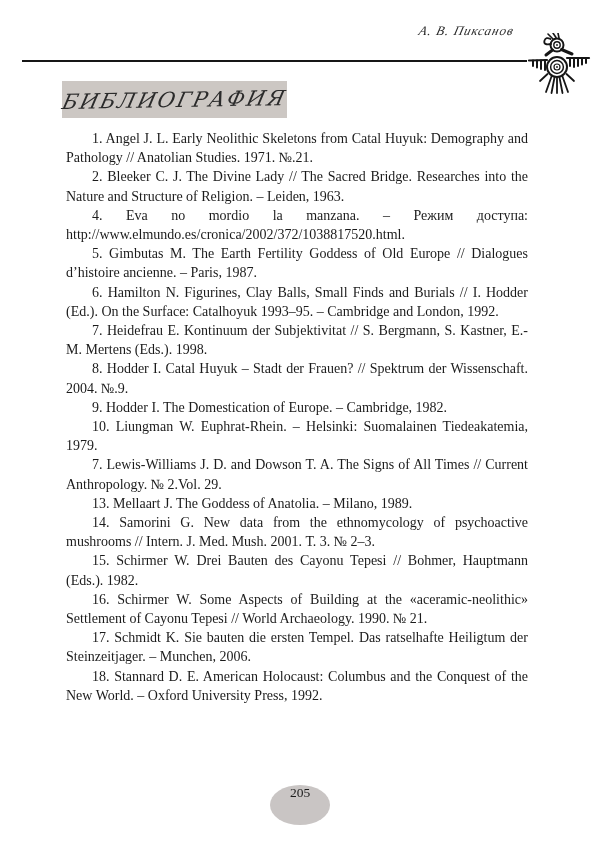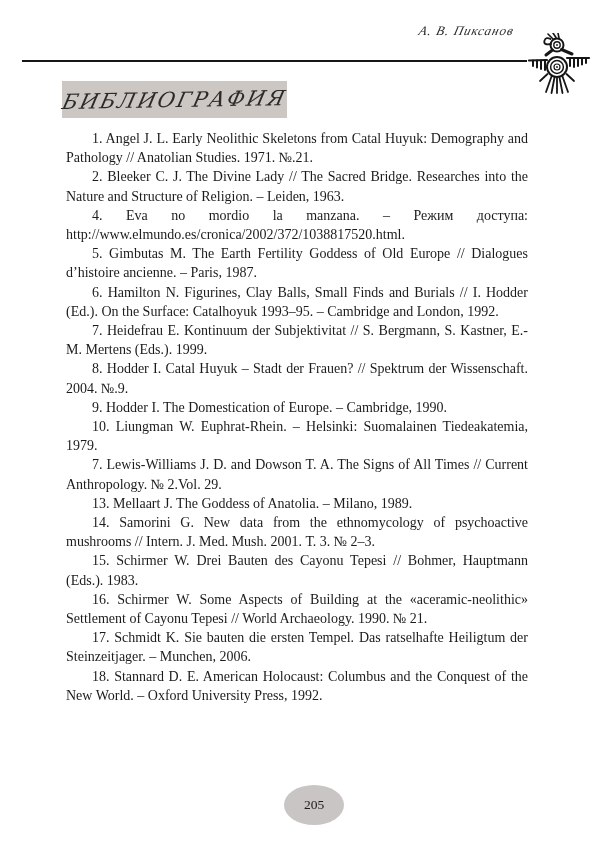--- a/index.html
+++ b/index.html
@@ -24,23 +24,23 @@
     font-family:"DejaVu Serif","Liberation Serif",serif;
     font-size:21px;font-style:italic;letter-spacing:2px;color:#2b2b2b;
     transform:skewX(-14deg) rotate(-1deg);white-space:nowrap;
   }
   .content{position:absolute;left:66px;top:129px;width:462px;}
   .content p{
     margin:0;font-size:14px;line-height:19.2px;
     text-align:justify;text-indent:26px;color:#1b1b1b;
   }
   .page-badge{
-    position:absolute;left:284px;top:785px;width:60px;height:40px;
+    position:absolute;left:270px;top:785px;width:60px;height:40px;
     background:#c9c5c4;border-radius:50%;
-    display:flex;align-items:center;justify-content:center;
+    display:flex;justify-content:center;
   }
   .page-badge span{font-size:13.5px;color:#1b1b1b;}
 </style>
 </head>
 <body>
 
 <div class="page">
 
   <div class="signature">А. В. Пиксанов</div>
 
@@ -77,28 +77,28 @@
   <div class="title-box">
     <span class="title-text">БИБЛИОГРАФИЯ</span>
   </div>
 
   <div class="content">
     <p>1. Angel J. L. Early Neolithic Skeletons from Catal Huyuk: Demography and Pathology // Anatolian Studies. 1971. №.21.</p>
     <p>2. Bleeker C. J. The Divine Lady // The Sacred Bridge. Researches into the Nature and Structure of Religion. – Leiden, 1963.</p>
     <p>4. Eva no mordio la manzana. – Режим доступа: http://www.elmundo.es/cronica/2002/372/1038817520.html.</p>
     <p>5. Gimbutas M. The Earth Fertility Goddess of Old Europe // Dialogues d’histoire ancienne. – Paris, 1987.</p>
     <p>6. Hamilton N. Figurines, Clay Balls, Small Finds and Burials // I. Hodder (Ed.). On the Surface: Catalhoyuk 1993–95. – Cambridge and London, 1992.</p>
-    <p>7. Heidefrau E. Kontinuum der Subjektivitat // S. Bergmann, S. Kastner, E.-M. Mertens (Eds.). 1999.</p>
+    <p>7. Heidefrau E. Kontinuum der Subjektivitat // S. Bergmann, S. Kastner, E.-M. Mertens (Eds.). 1998.</p>
     <p>8. Hodder I. Catal Huyuk – Stadt der Frauen? // Spektrum der Wissenschaft. 2004. №.9.</p>
-    <p>9. Hodder I. The Domestication of Europe. – Cambridge, 1990.</p>
+    <p>9. Hodder I. The Domestication of Europe. – Cambridge, 1982.</p>
     <p>10. Liungman W. Euphrat-Rhein. – Helsinki: Suomalainen Tiedeakatemia, 1979.</p>
     <p>7. Lewis-Williams J. D. and Dowson T. A. The Signs of All Times // Current Anthropology. № 2.Vol. 29.</p>
     <p>13. Mellaart J. The Goddess of Anatolia. – Milano, 1989.</p>
     <p>14. Samorini G. New data from the ethnomycology of psychoactive mushrooms // Intern. J. Med. Mush. 2001. Т. 3. № 2–3.</p>
-    <p>15. Schirmer W. Drei Bauten des Cayonu Tepesi // Bohmer, Hauptmann (Eds.). 1983.</p>
+    <p>15. Schirmer W. Drei Bauten des Cayonu Tepesi // Bohmer, Hauptmann (Eds.). 1982.</p>
     <p>16. Schirmer W. Some Aspects of Building at the «aceramic-neolithic» Settlement of Cayonu Tepesi // World Archaeology. 1990. № 21.</p>
     <p>17. Schmidt K. Sie bauten die ersten Tempel. Das ratselhafte Heiligtum der Steinzeitjager. – Munchen, 2006.</p>
     <p>18. Stannard D. E. American Holocaust: Columbus and the Conquest of the New World. – Oxford University Press, 1992.</p>
   </div>
 
   <div class="page-badge">
     <span>205</span>
   </div>
 
 </div>

